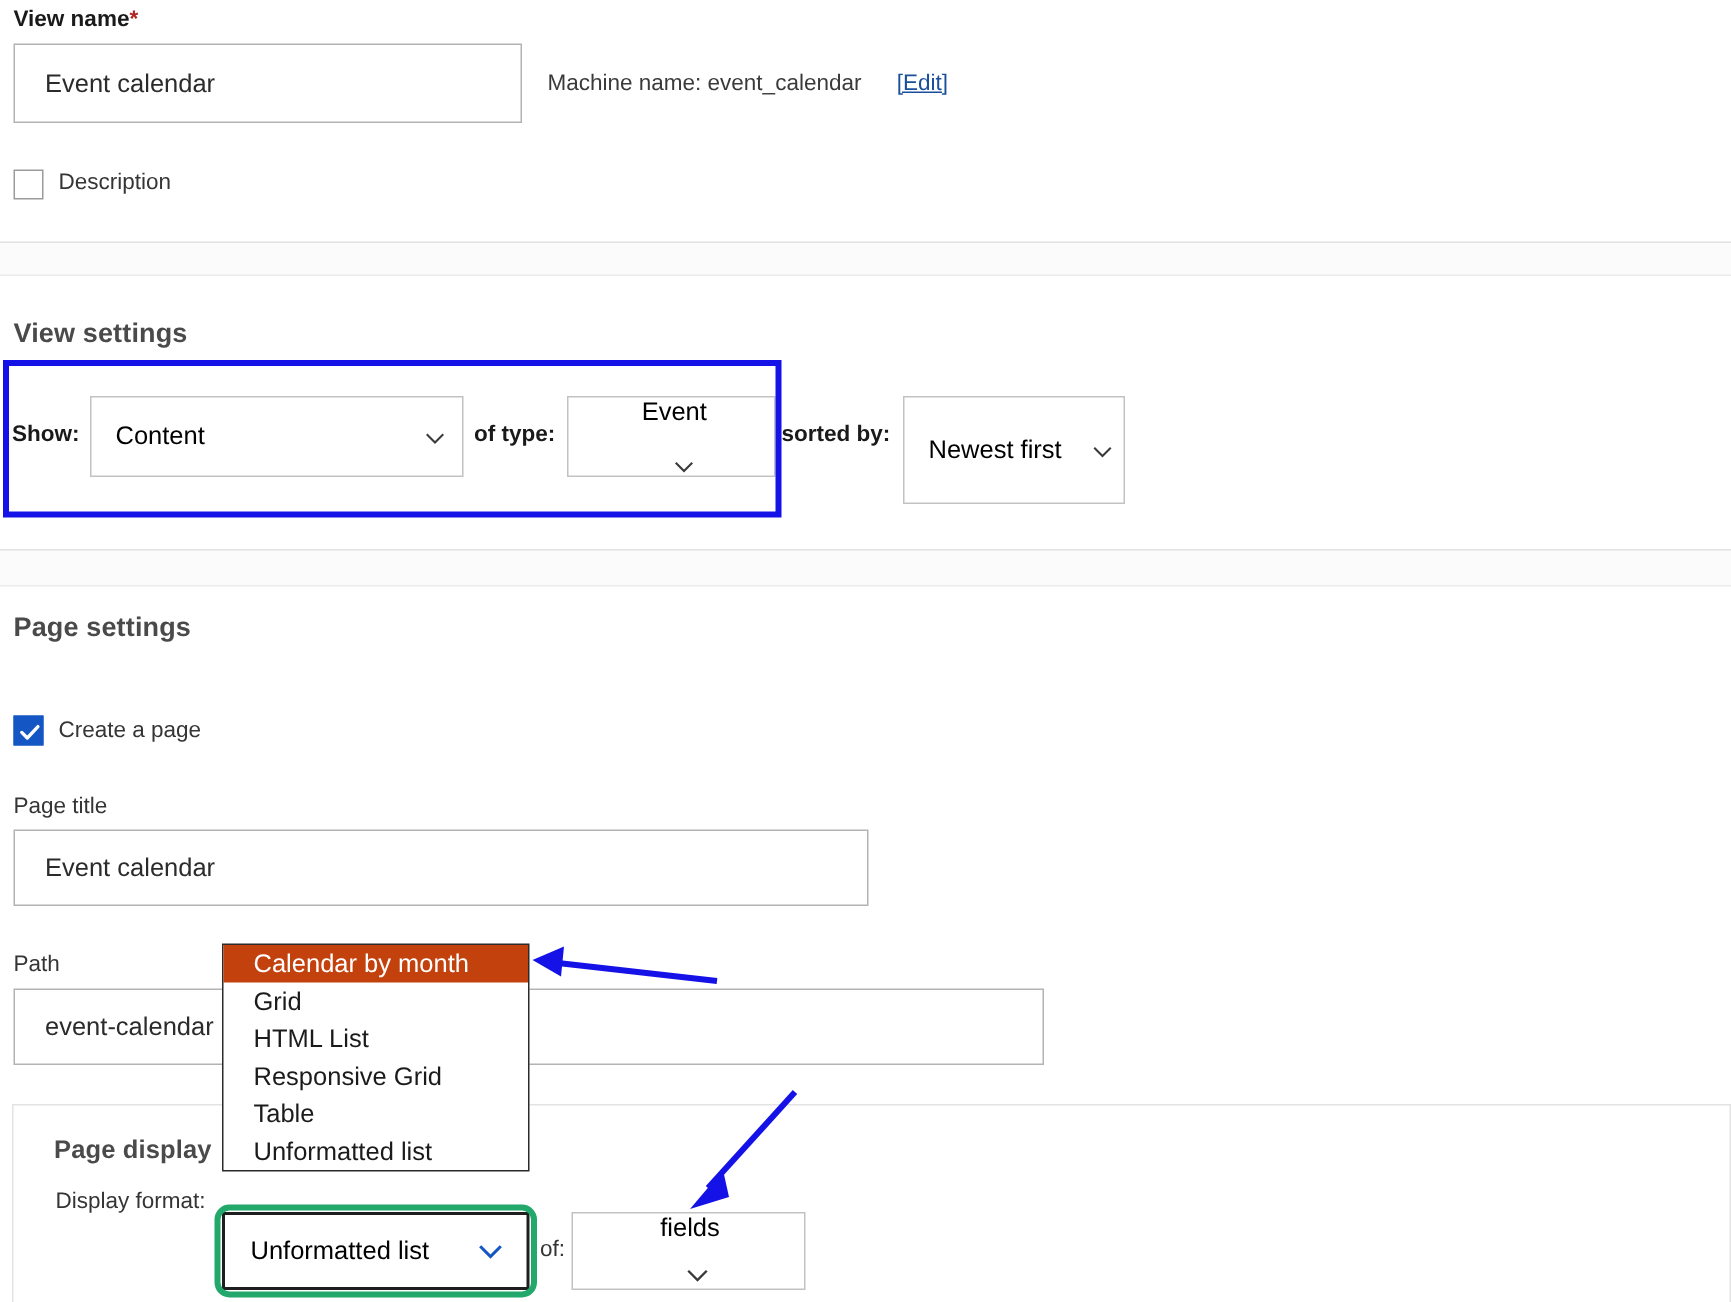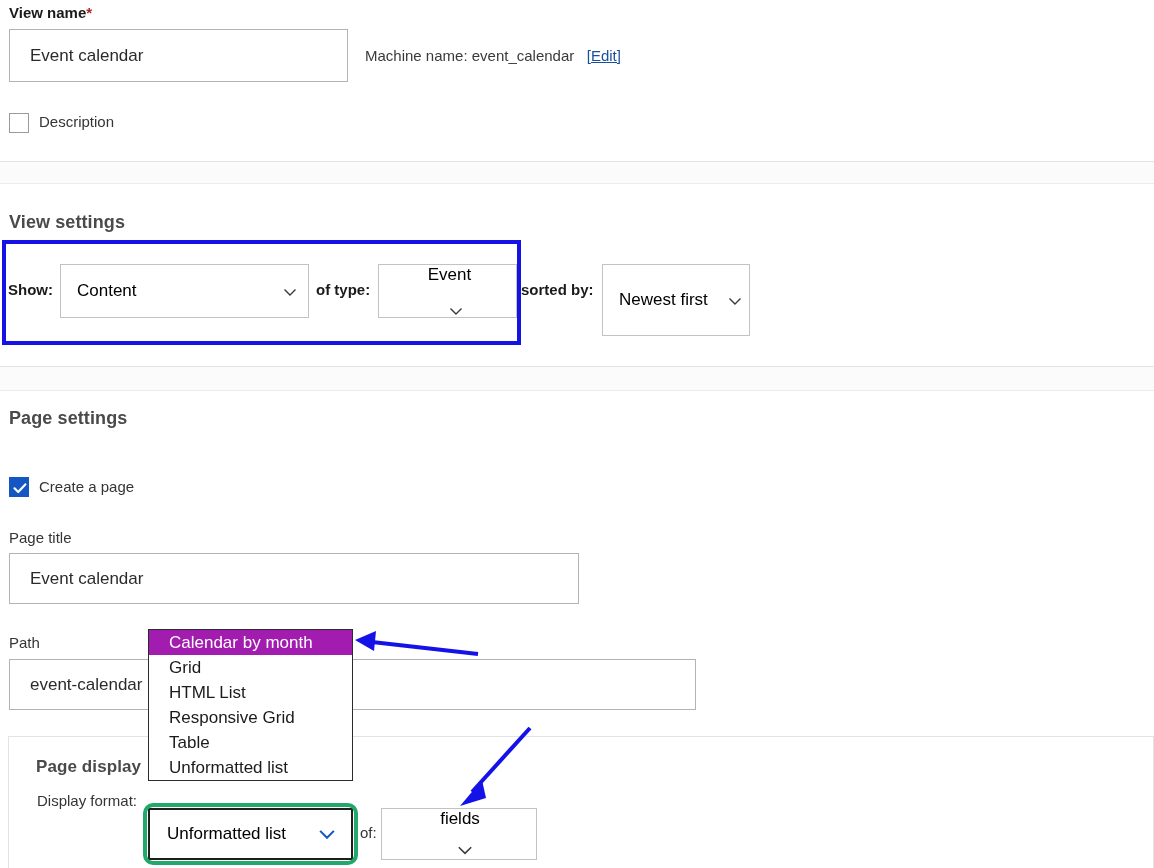--- a/index.html
+++ b/index.html
@@ -129,21 +129,21 @@
     font-size: 17px;
     color: #1b1b1b;
     line-height: 25px;
     height: 25px;
     padding: 0 6px 0 20px;
     white-space: nowrap;
     display: flex;
     align-items: center;
   }
   .dd-opt.sel {
-    background: #a21caf;
+    background: #c2410c;
     color: #ffffff;
   }
 
   
   .anno-rect-blue {
     position: absolute;
     box-sizing: border-box;
     border: 4px solid #1512e8;
     z-index: 50;
     pointer-events: none;
@@ -173,21 +173,21 @@
   <div class="zbox" style="left:9px; top:4px;">
     <span class="label-strong">View name</span><span class="req-star">*</span>
   </div>
 
   <div class="textinput" style="left:9px; top:29px; width:339px; height:53px;">
     <span>Event calendar</span>
   </div>
 
   <div class="zbox" style="left:365px; top:47px;">
     <span style="font-size:15px; color:#3a3a3a;">Machine name: event_calendar</span>
-    <span style="font-size:15px; color:#1a4f9c; text-decoration:underline; margin-left:8px;">[Edit]</span>
+    <span style="font-size:15px; color:#1a4f9c; text-decoration:underline; margin-left:19px;">[Edit]</span>
   </div>
 
   <div class="cbx" style="left:9px; top:113px;"></div>
   <div class="zbox" style="left:39px; top:113px;">
     <span class="label-plain">Description</span>
   </div>
 
   <div class="band" style="top:161px; height:21px;"></div>
 
   <div class="zbox" style="left:9px; top:212px;">

